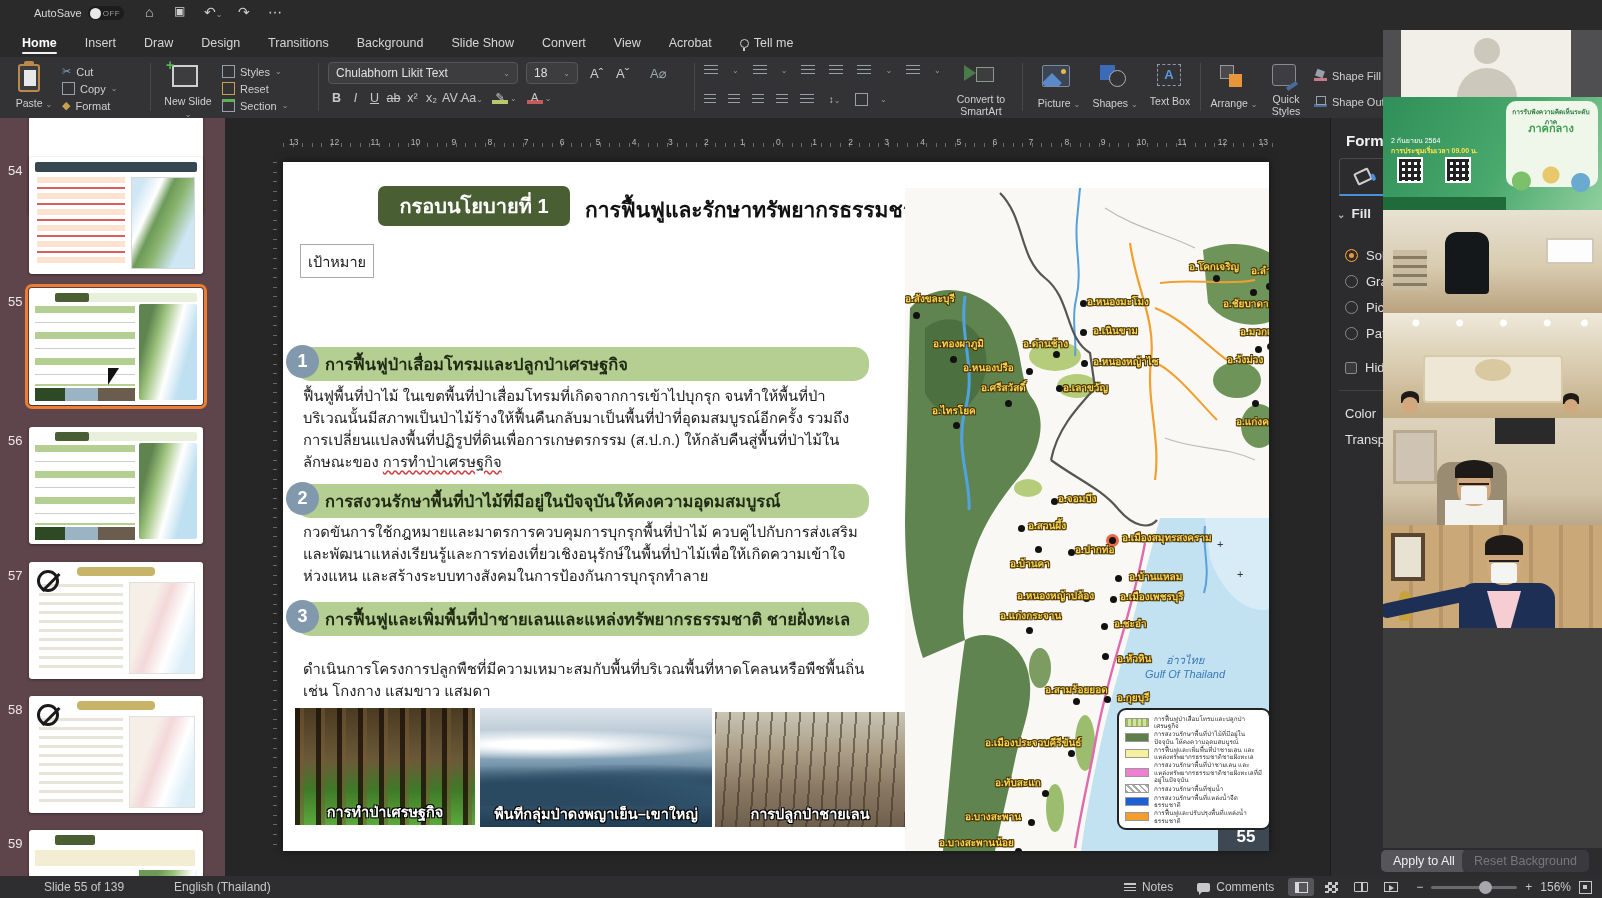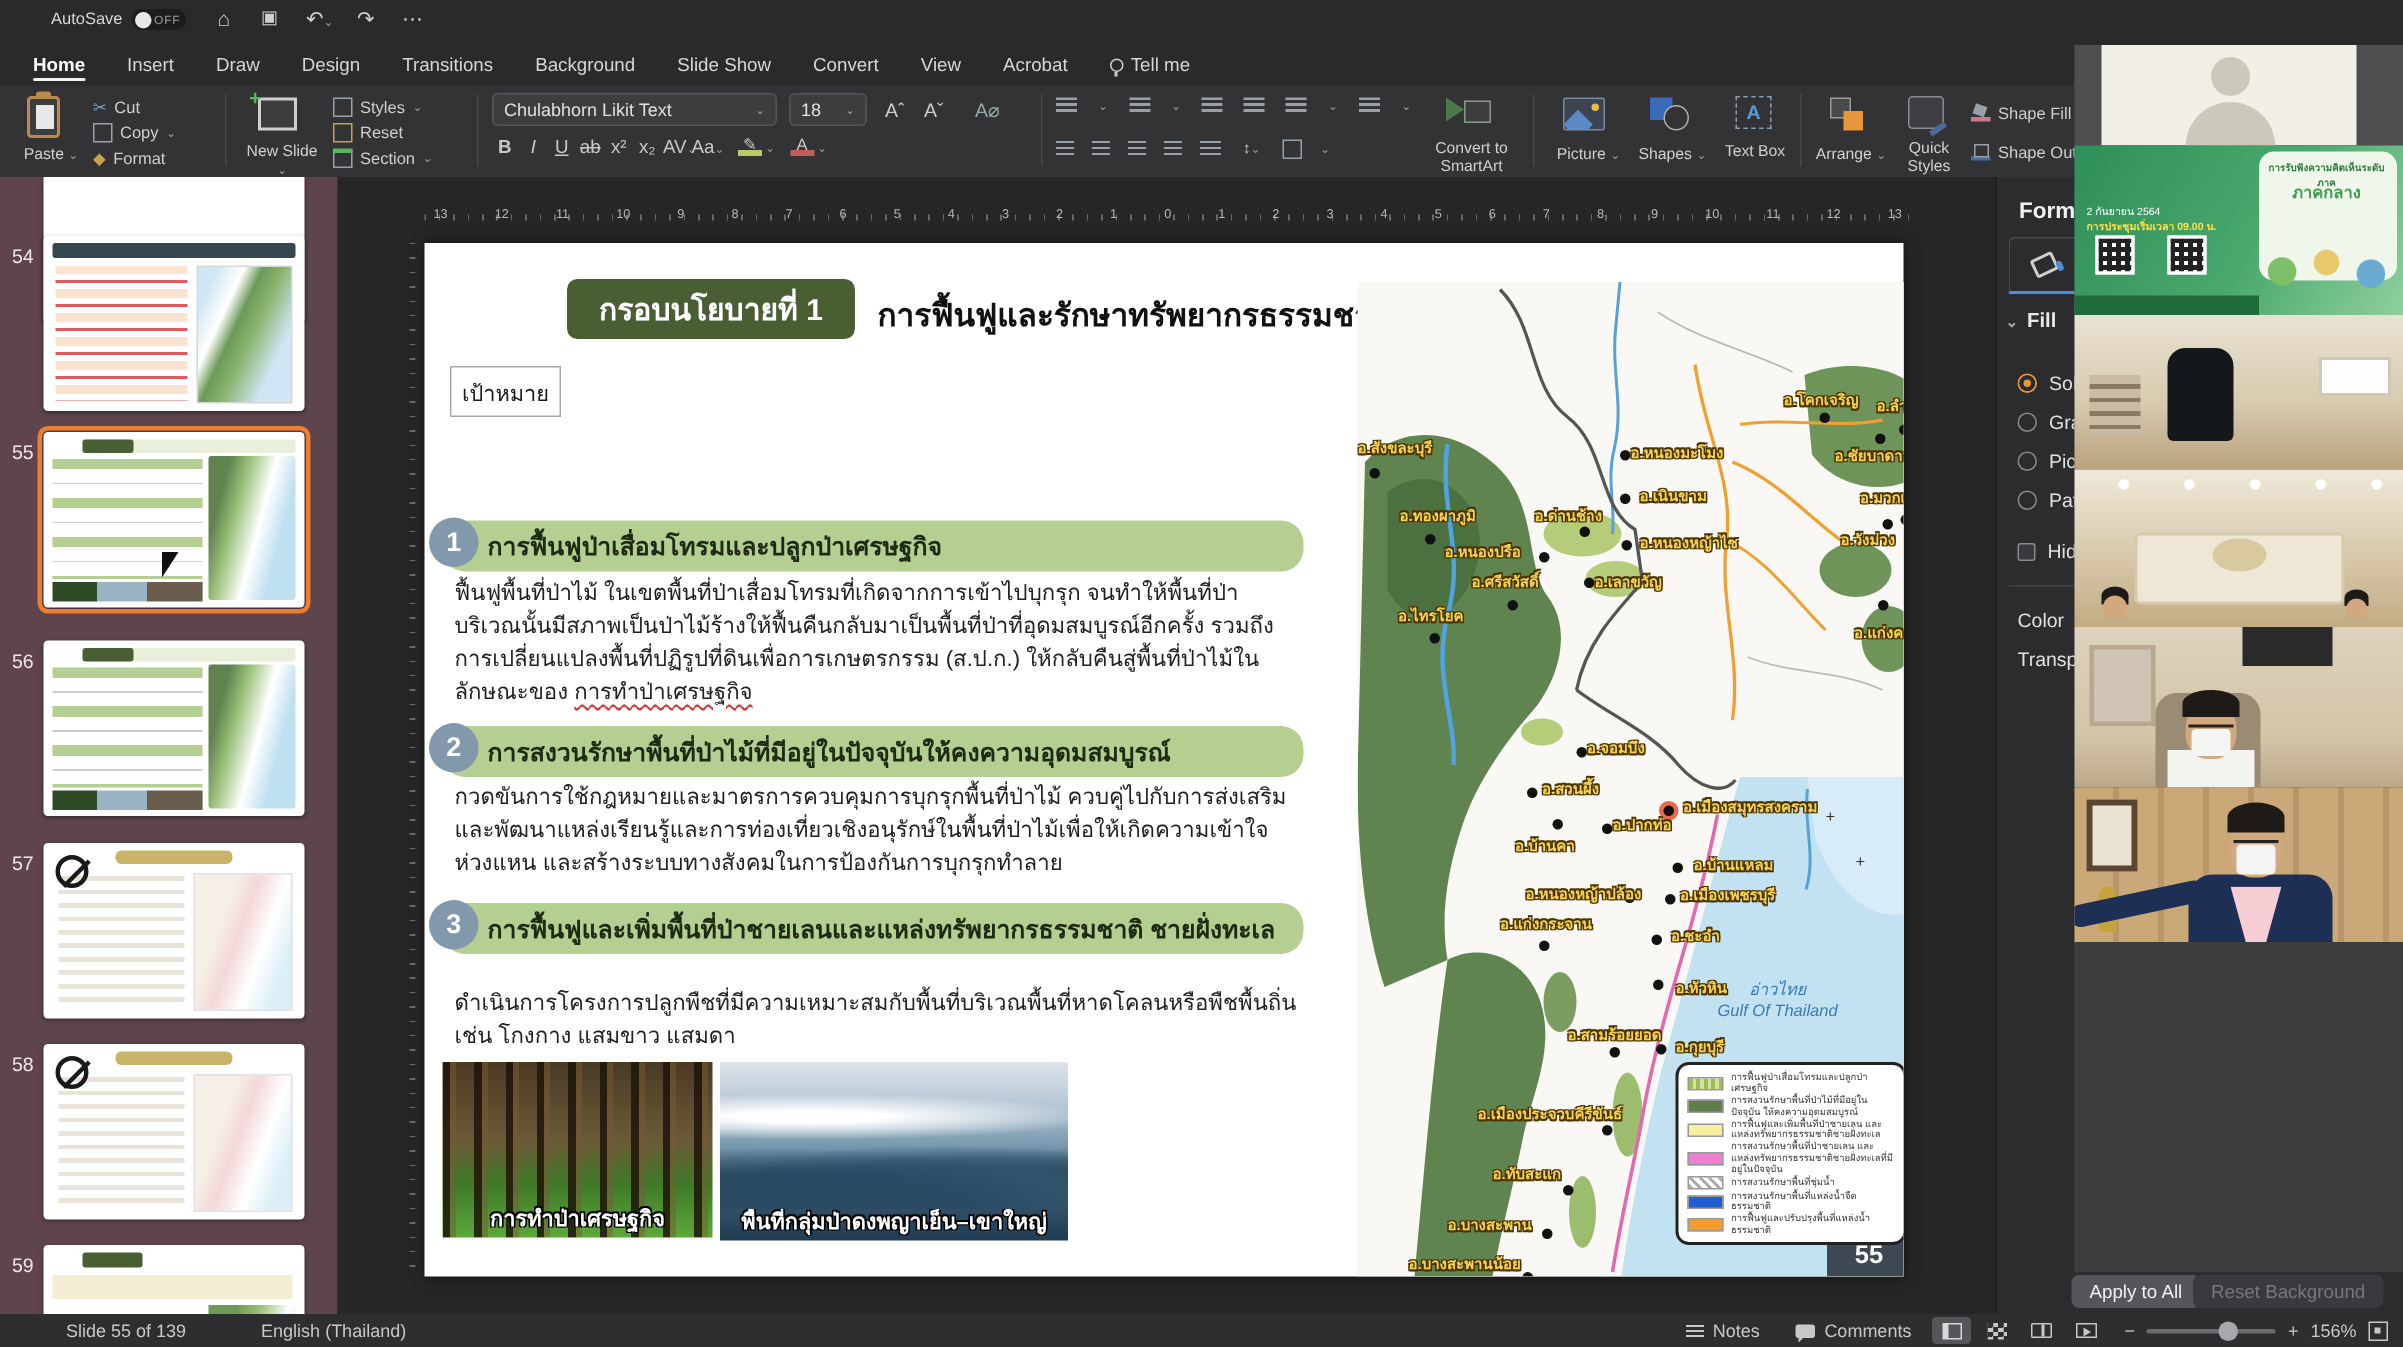--- a/index.html
+++ b/index.html
@@ -523,20 +523,23 @@
         <div class="sec-banner" style="top: 440px;">การฟื้นฟูและเพิ่มพื้นที่ป่าชายเลนและแหล่งทรัพยากรธรรมชาติ ชายฝั่งทะเล</div>
         <div class="sec-body" style="top: 497px;"><span>ดำเนินการโครงการปลูกพืชที่มีความเหมาะสมกับพื้นที่บริเวณพื้นที่หาดโคลนหรือพืชพื้นถิ่น เช่น โกงกาง แสมขาว แสมดา</span></div>
       </div>
 
     <div class="photo" id="photo-0">
         <div class="cap">การทำป่าเศรษฐกิจ</div>
       </div>
     <div class="photo" id="photo-1">
         <div class="cap">พื้นที่กลุ่มป่าดงพญาเย็น–เขาใหญ่</div>
       </div>
+    <div class="photo" id="photo-2">
+        <div class="cap">การปลูกป่าชายเลน</div>
+      </div>
 
     <div id="map">
       <svg width="369" height="663" viewBox="0 0 369 663">
         <rect width="369" height="663" fill="#faf8f4"></rect>
         <path d="M255,330 C245,365 236,400 227,435 C218,470 206,510 198,545 C190,580 182,620 176,663 L369,663 L369,330 Z" fill="#c2e2f2"></path>
         <path d="M300,330 L369,330 L369,420 C340,430 315,400 305,370 Z" fill="#d8ecf7"></path>
         <path d="M5,120 C30,93 68,98 95,125 C120,150 112,190 127,210 C142,230 136,260 120,282 C100,305 80,332 70,362 C60,392 55,422 60,452 L18,470 C5,430 0,380 0,330 Z" fill="#5f8450"></path>
         <path d="M60,452 C82,440 112,450 122,480 C132,512 116,542 110,572 C104,602 96,632 90,663 L38,663 C44,600 50,520 60,452 Z" fill="#5f8450"></path>
         <path d="M20,140 C40,125 62,130 75,150 C88,170 80,200 65,215 C50,230 30,225 20,205 Z" fill="#4d7040"></path>
         <path d="M298,62 C328,50 358,58 369,68 L369,132 C348,142 318,136 303,115 Z" fill="#6f9459"></path>

